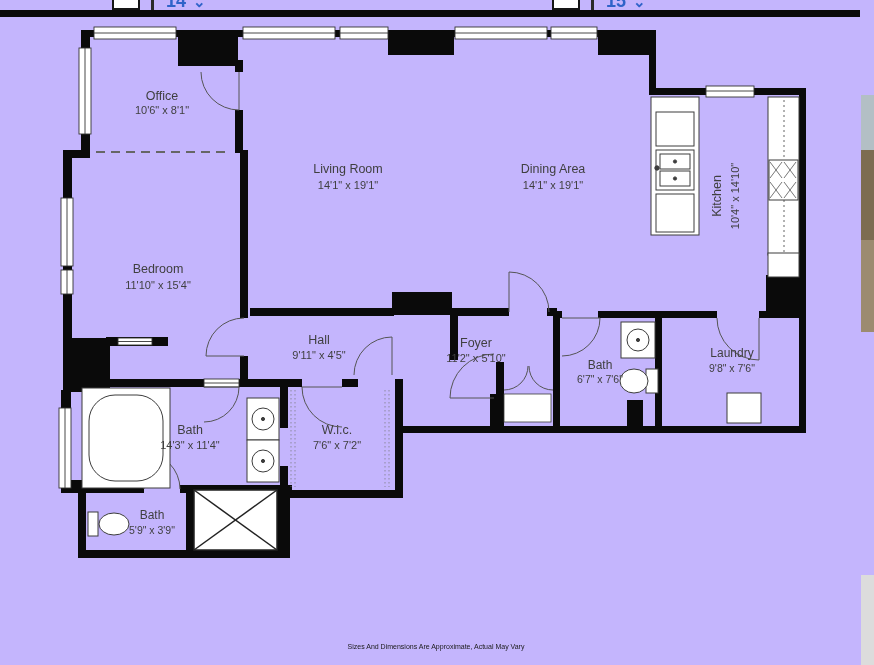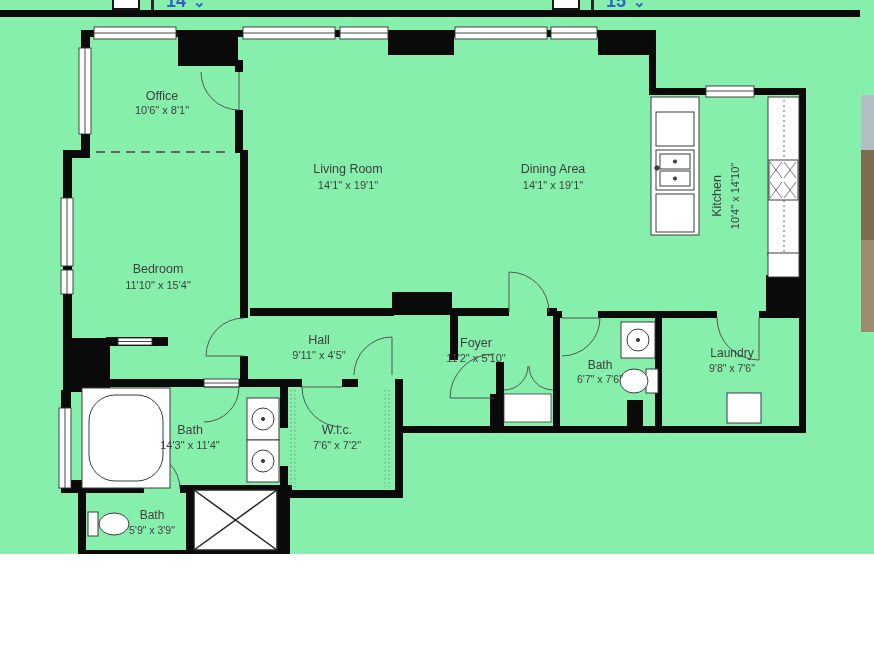--- a/index.html
+++ b/index.html
@@ -1,16 +1,16 @@
 <!DOCTYPE html>
 <html><head>
 <meta charset="utf-8">
 <style>
   html,body{margin:0;padding:0;background:#fff;}
-  #screen{position:relative;width:874px;height:554px;background:#86efac;overflow:hidden;
+  #screen{position:relative;width:874px;height:665px;background:#c4b5fd;overflow:hidden;
           font-family:"Liberation Sans",sans-serif;}
   
   .sel{position:absolute;top:-9px;display:flex;align-items:flex-start;height:22px;}
   .selbox{display:inline-block;width:24px;height:15px;border:2.5px solid #161616;background:#fff;margin-top:0;}
   .seldiv{display:inline-block;width:3px;height:20px;background:#2a2a2a;margin-left:11px;}
   .selnum{display:inline-block;margin-left:12px;font-size:18px;font-weight:bold;color:#2f63c9;line-height:20px;}
   .selchev{display:inline-block;margin-left:7px;font-size:15px;font-weight:bold;color:#2f63c9;line-height:22px;}
   .topbar{position:absolute;left:0;top:10px;width:860px;height:7px;background:#0a0a0a;}
   .sliver{position:absolute;left:861px;width:13px;}
   svg text{font-family:"Liberation Sans",sans-serif;}

